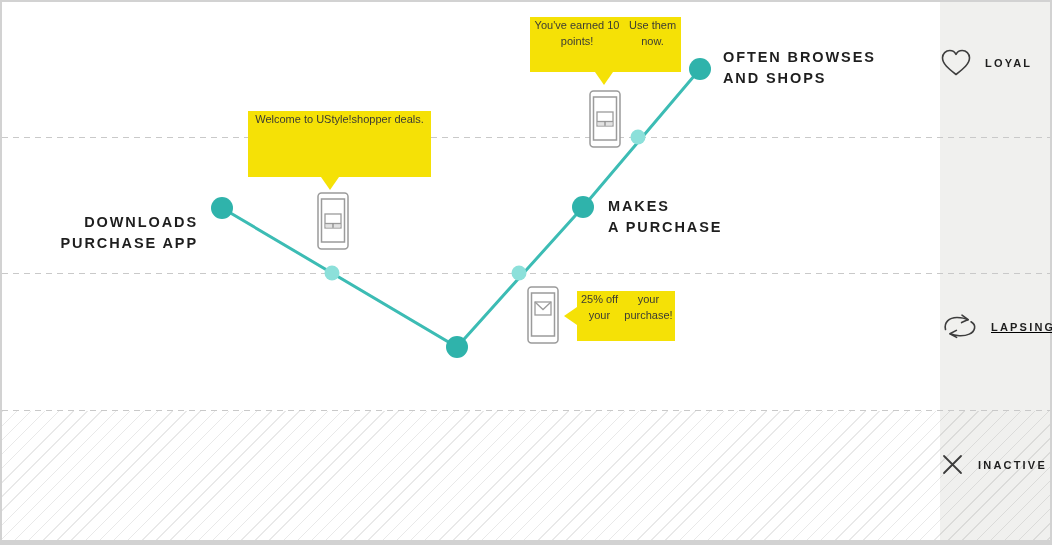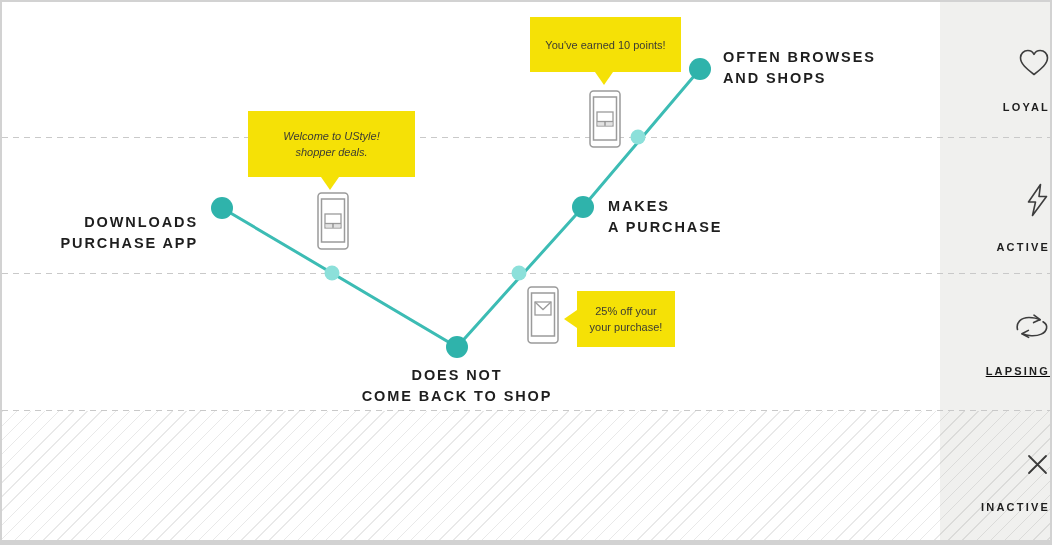--- a/index.html
+++ b/index.html
@@ -11,21 +11,21 @@
     --dash:#c9c9c9;
   }
   html,body{margin:0;padding:0;background:#fff;}
   .stage{
     position:relative;width:1052px;height:545px;overflow:hidden;background:#ffffff;
     font-family:"Liberation Sans",sans-serif;
     box-shadow:inset 0 0 0 2px #d2d2d2, inset 0 -5px 0 #d2d2d2;
   }
   
   .sidebar{position:absolute;left:940px;top:2px;width:110px;height:538px;background:#f0f0ee;}
-  .segment{position:absolute;left:0;width:100%;display:flex;flex-direction:column;align-items:flex-end;gap:24px;}
+  .segment{position:absolute;left:0;width:100%;display:flex;flex-direction:row;align-items:center;gap:13px;}
   .segment .seg-label{font-size:11px;font-weight:bold;letter-spacing:2.2px;color:var(--ink);}
   .seg-loyal{top:46px;}
   .seg-active{top:181px;}
   .seg-lapsing{top:310px;text-decoration:underline;}
   .seg-inactive{top:450px;}
   .seg-icon svg{display:block;}
   
   .zone-divider{
     position:absolute;left:2px;right:2px;height:1px;
     background:repeating-linear-gradient(90deg,var(--dash) 0 6px,transparent 6px 11px);
@@ -42,56 +42,48 @@
   .ms{position:absolute;font-weight:bold;font-size:14.5px;line-height:21px;letter-spacing:1.9px;color:var(--ink);white-space:nowrap;}
   .ms span{display:block;}
   .ms-downloads{top:212px;right:854px;text-align:right;}
   .ms-nocomeback{top:365px;left:327px;width:260px;text-align:center;}
   .ms-purchase{top:196px;left:608px;text-align:left;}
   .ms-browses{top:47px;left:723px;text-align:left;}
   
   .callout{
     position:absolute;background:var(--yellow);color:var(--callout-ink);
     font-size:11px;line-height:16px;text-align:center;
-    display:flex;flex-direction:column;justify-content:center;z-index:5;
+    display:flex;flex-direction:row;justify-content:center;z-index:5;
   }
   .callout span{display:block;}
-  .co-welcome{left:248px;top:111px;width:167px;height:66px;font-style:italic;}
+  .co-welcome{left:248px;top:111px;width:183px;height:66px;}
   .co-welcome::after{content:"";position:absolute;top:100%;left:73px;border:9px solid transparent;border-bottom:none;border-top:13px solid var(--yellow);}
   .co-points{left:530px;top:17px;width:151px;height:55px;}
   .co-points::after{content:"";position:absolute;top:100%;left:65px;border:9px solid transparent;border-bottom:none;border-top:13px solid var(--yellow);}
-  .co-discount{left:577px;top:291px;width:98px;height:56px;}
+  .co-discount{left:577px;top:291px;width:98px;height:50px;}
   .co-discount::after{content:"";position:absolute;right:100%;top:50%;margin-top:-9px;border:9px solid transparent;border-left:none;border-right:13px solid var(--yellow);}
   
   .phone{position:absolute;z-index:4;}
   .ph-1{left:317px;top:192px;}
   .ph-2{left:589px;top:90px;}
   .ph-3{left:527px;top:286px;}
 </style>
 </head>
 <body>
 
 <div class="stage">
 
   <aside class="sidebar">
     <div class="segment seg-loyal">
       <span class="seg-icon">
         <svg width="32" height="29" viewBox="0 0 32 29" fill="none" stroke="#3d3d3d" stroke-width="1.6" stroke-linecap="round" stroke-linejoin="round">
           <path d="M16 26.5 C8.6 20.8 2.5 15.9 2.5 9.8 C2.5 5.7 5.8 2.5 9.8 2.5 C12.5 2.5 14.9 4 16 6.3 C17.1 4 19.5 2.5 22.2 2.5 C26.2 2.5 29.5 5.7 29.5 9.8 C29.5 15.9 23.4 20.8 16 26.5 Z"></path>
         </svg>
       </span>
       <span class="seg-label">LOYAL</span>
-    </div>
-    <div class="segment seg-active">
-      <span class="seg-icon">
-        <svg width="26" height="34" viewBox="0 0 26 34" fill="none" stroke="#3d3d3d" stroke-width="1.6" stroke-linecap="round" stroke-linejoin="round">
-          <path d="M16.5 1.5 L4.5 19 L11.5 19 L8.5 32.5 L22.5 13.5 L15 13.5 Z"></path>
-        </svg>
-      </span>
-      <span class="seg-label">ACTIVE</span>
     </div>
     <div class="segment seg-lapsing">
       <span class="seg-icon">
         <svg width="38" height="29" viewBox="0 0 38 29" fill="none" stroke="#3d3d3d" stroke-width="1.6" stroke-linecap="round" stroke-linejoin="round">
           <path d="M5.5 17.5 C3.8 10.5 9 5.5 17 5.5 C21.5 5.5 25.2 6.3 27.8 8"></path>
           <polyline points="22,3.2 28.2,7.6 21.6,10.6"></polyline>
           <path d="M31 9.8 C33.8 11.4 35 13.6 34.6 16 C33.6 21.8 26.5 24 19.3 23.7 C15.8 23.6 12.7 22.9 10.4 21.8"></path>
           <polyline points="16.4,18.4 9.9,21.8 16.6,25.4"></polyline>
         </svg>
       </span>
@@ -152,33 +144,30 @@
       <polyline points="8,16 16,23.5 24,16" fill="none" stroke-width="1.3"></polyline>
     </svg>
   </span>
 
   <div class="callout co-welcome">
     <span>Welcome to UStyle!</span>
     <span>shopper deals.</span>
   </div>
   <div class="callout co-points">
     <span>You've earned 10 points!</span>
+    <span>Use them now.</span>
   </div>
   <div class="callout co-discount">
     <span>25% off your</span>
     <span>your purchase!</span>
   </div>
 
   <div class="ms ms-downloads">
     <span>DOWNLOADS</span>
     <span>PURCHASE APP</span>
-  </div>
-  <div class="ms ms-nocomeback">
-    <span>DOES NOT</span>
-    <span>COME BACK TO SHOP</span>
   </div>
   <div class="ms ms-browses">
     <span>OFTEN BROWSES</span>
     <span>AND SHOPS</span>
   </div>
   <div class="ms ms-purchase">
     <span>MAKES</span>
     <span>A PURCHASE</span>
   </div>
 

